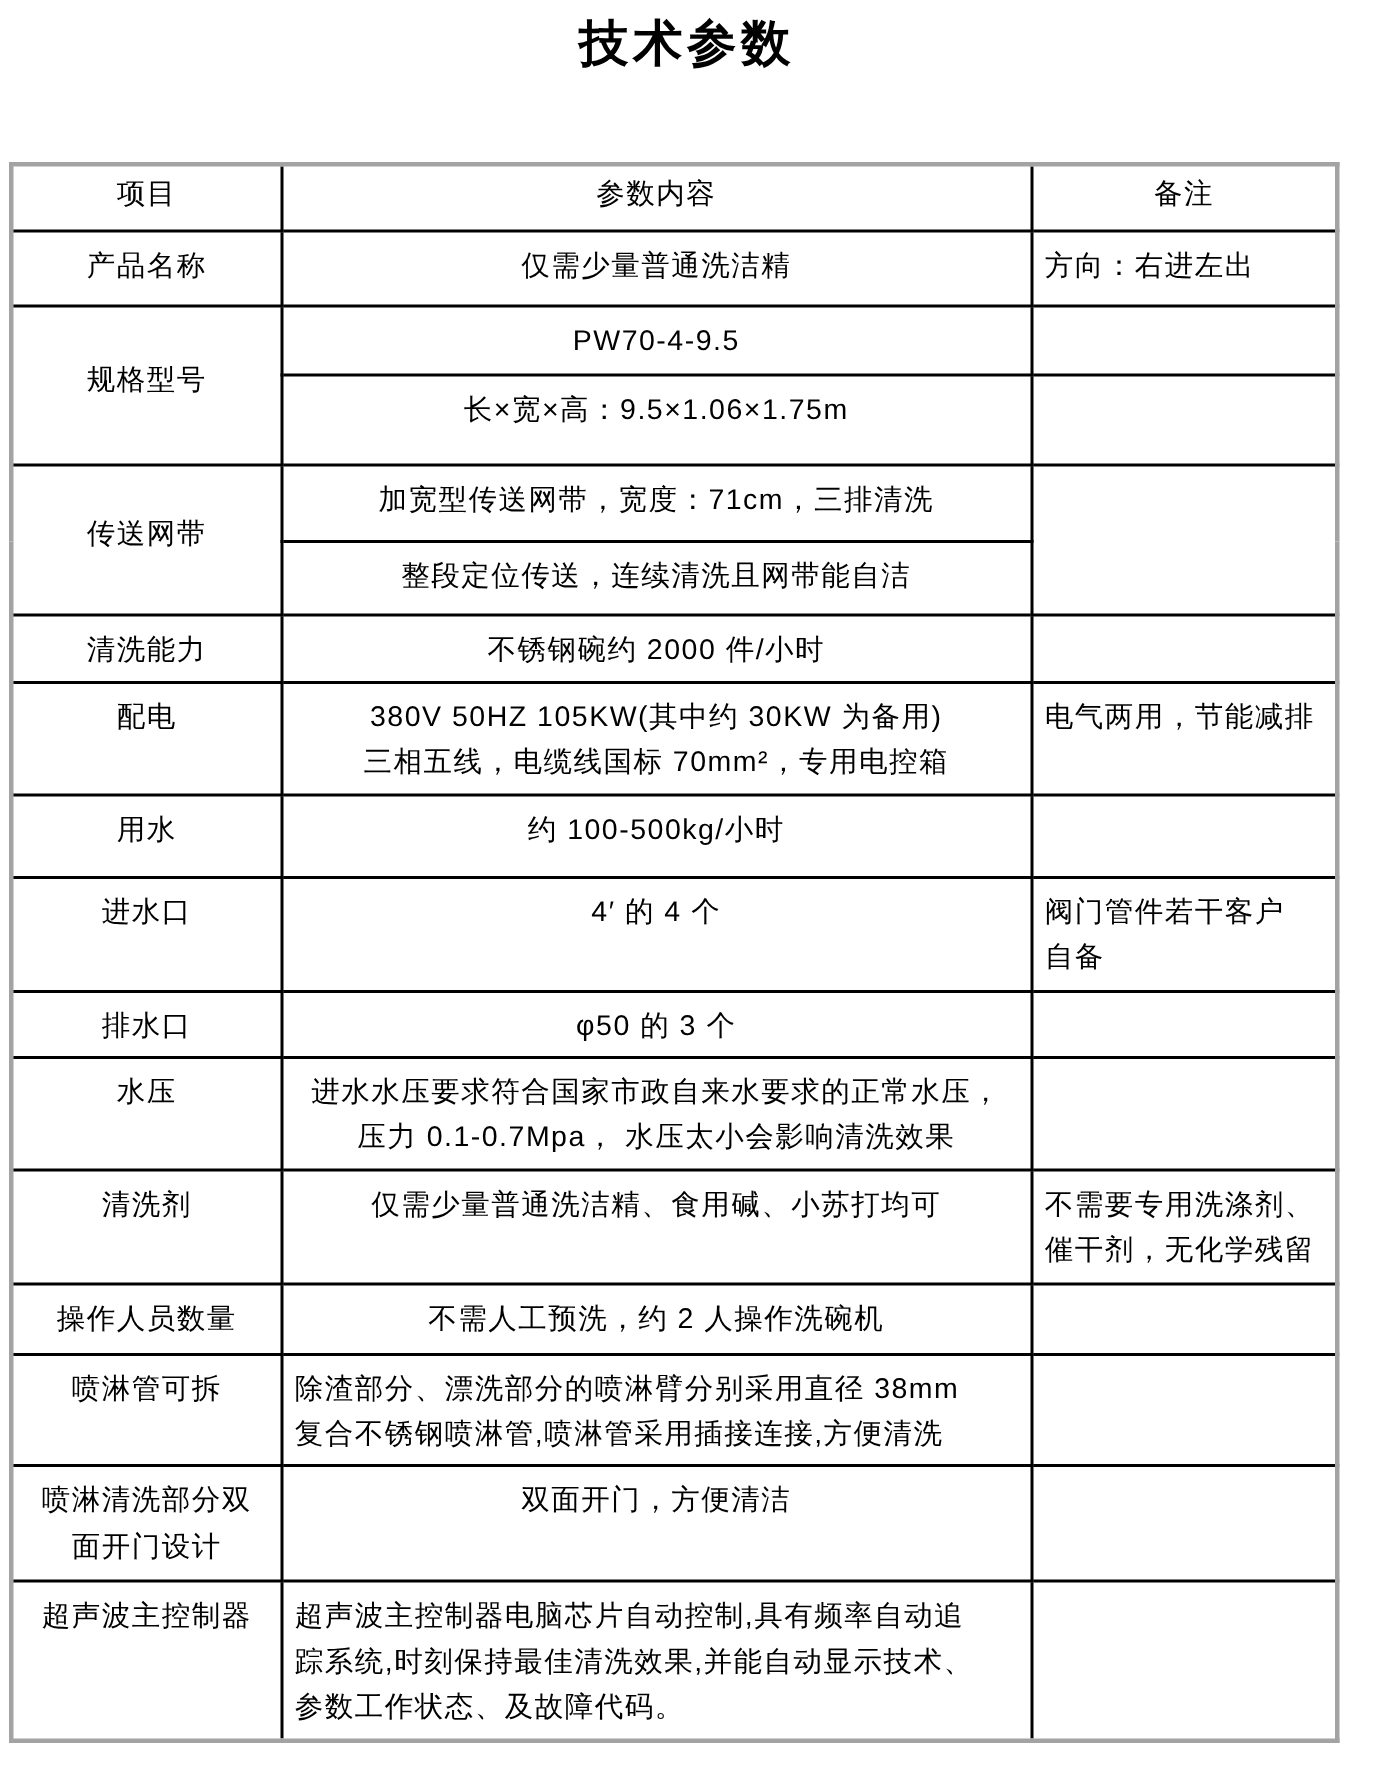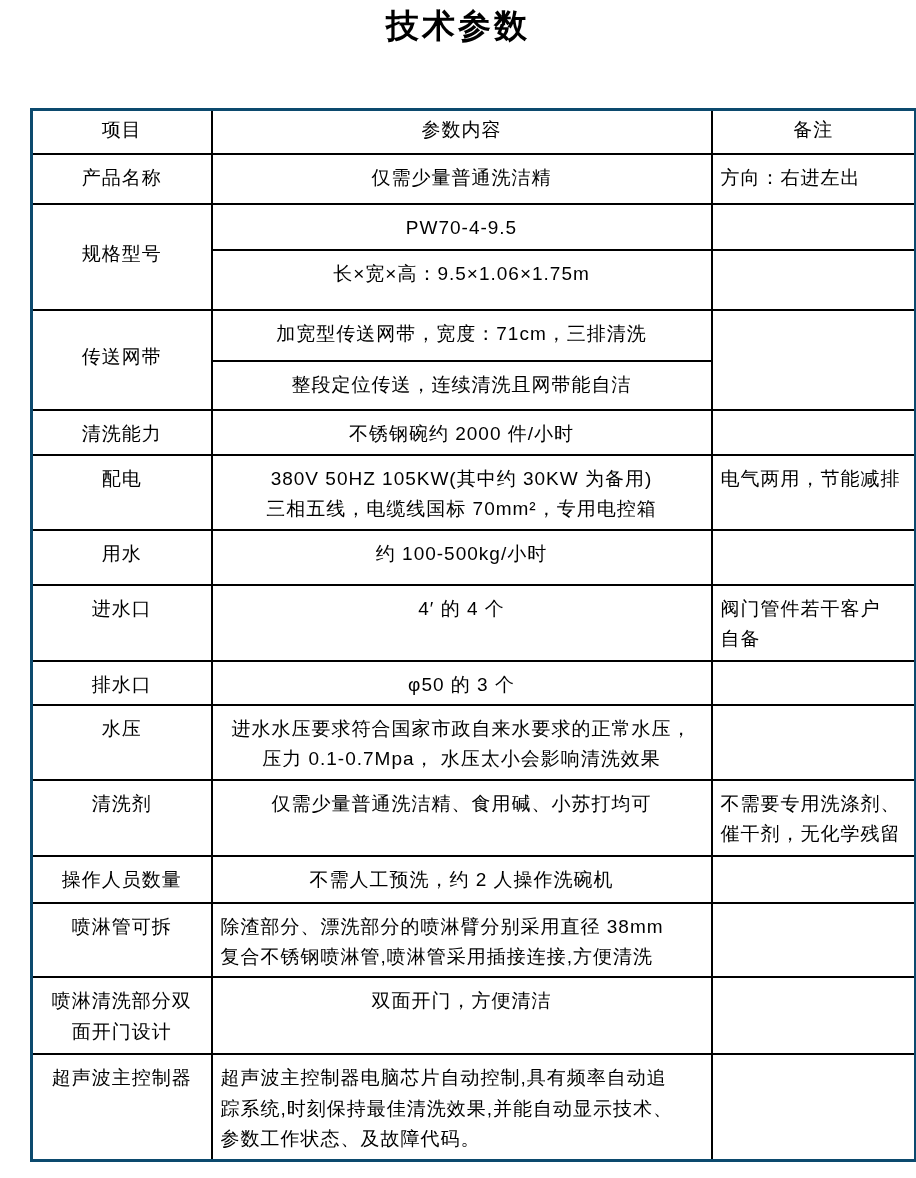--- a/index.html
+++ b/index.html
@@ -8,33 +8,33 @@
     background: #ffffff;
     color: #000000;
     font-family: "Liberation Sans", "DejaVu Sans", sans-serif;
   }
   body { height: 1178px; overflow: hidden; }
 
   .doc-title {
     padding-top: 10px;
     height: 48px;
     text-align: center;
-    font-family: Liberation Mono, monospace;
+    font-family: Liberation Sans, sans-serif;
     font-weight: 700;
     font-size: 33px;
     letter-spacing: 3px;
     line-height: 38px;
   }
 
   table.spec {
-    margin: 60px 0 0 30px;
+    margin: 60px 0 0 6px;
     width: 884px;
     border-collapse: collapse;
     table-layout: fixed;
-    border: 3px solid #0c4a6e;
+    border: 3px solid #a3a3a3;
   }
   table.spec td {
     border: 2px solid #000;
     vertical-align: top;
     font-size: 19px;
     line-height: 1.6;
     letter-spacing: 1px;
     padding: 8px 8px 4px 8px;
     overflow: hidden;
   }

